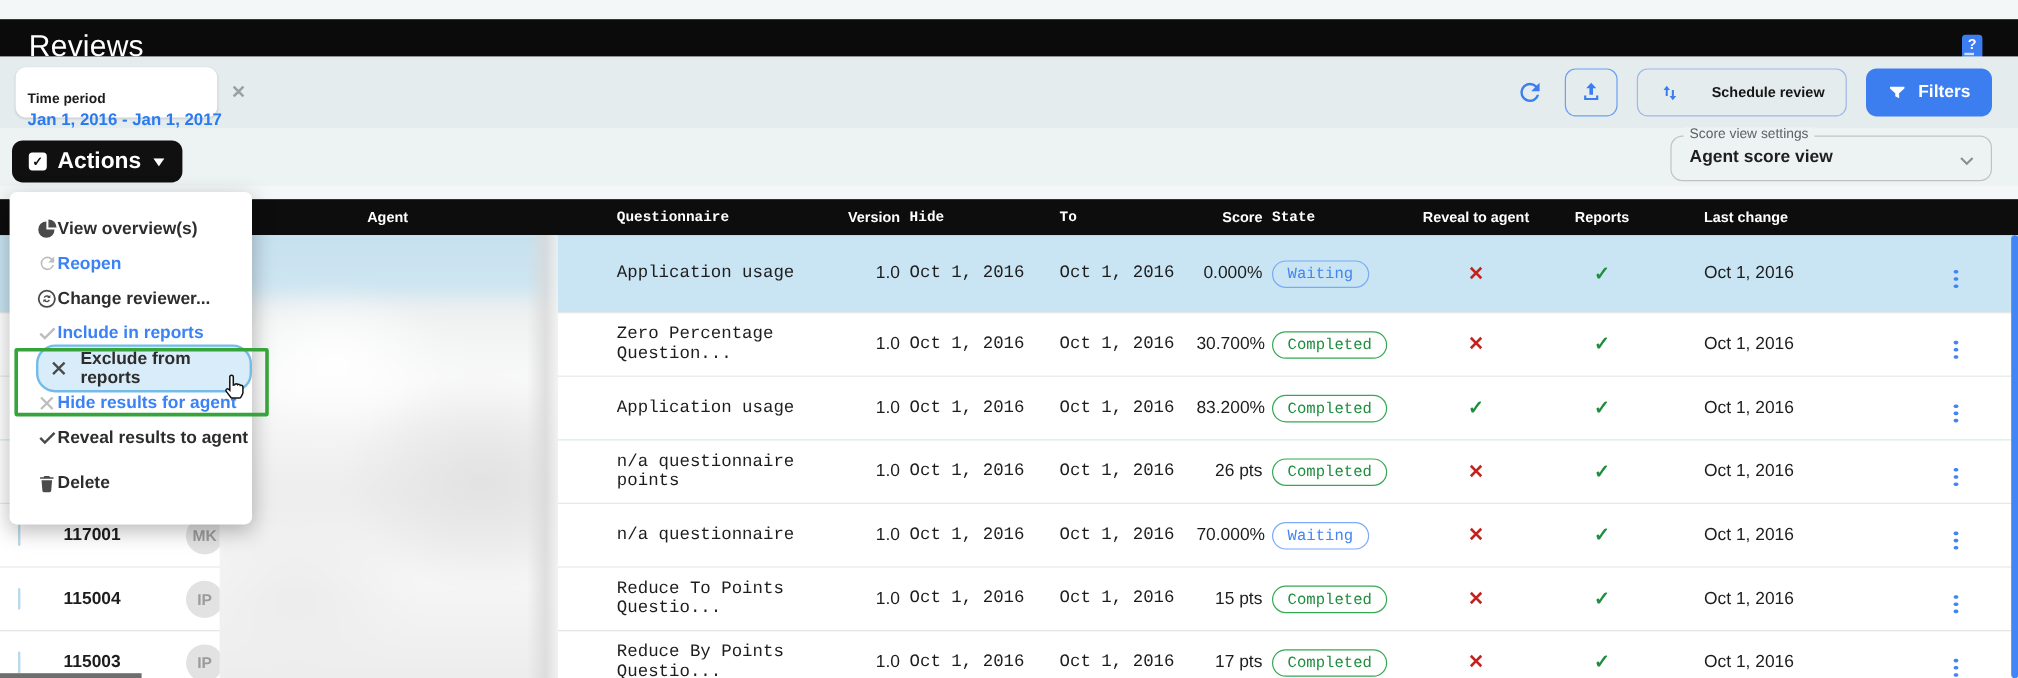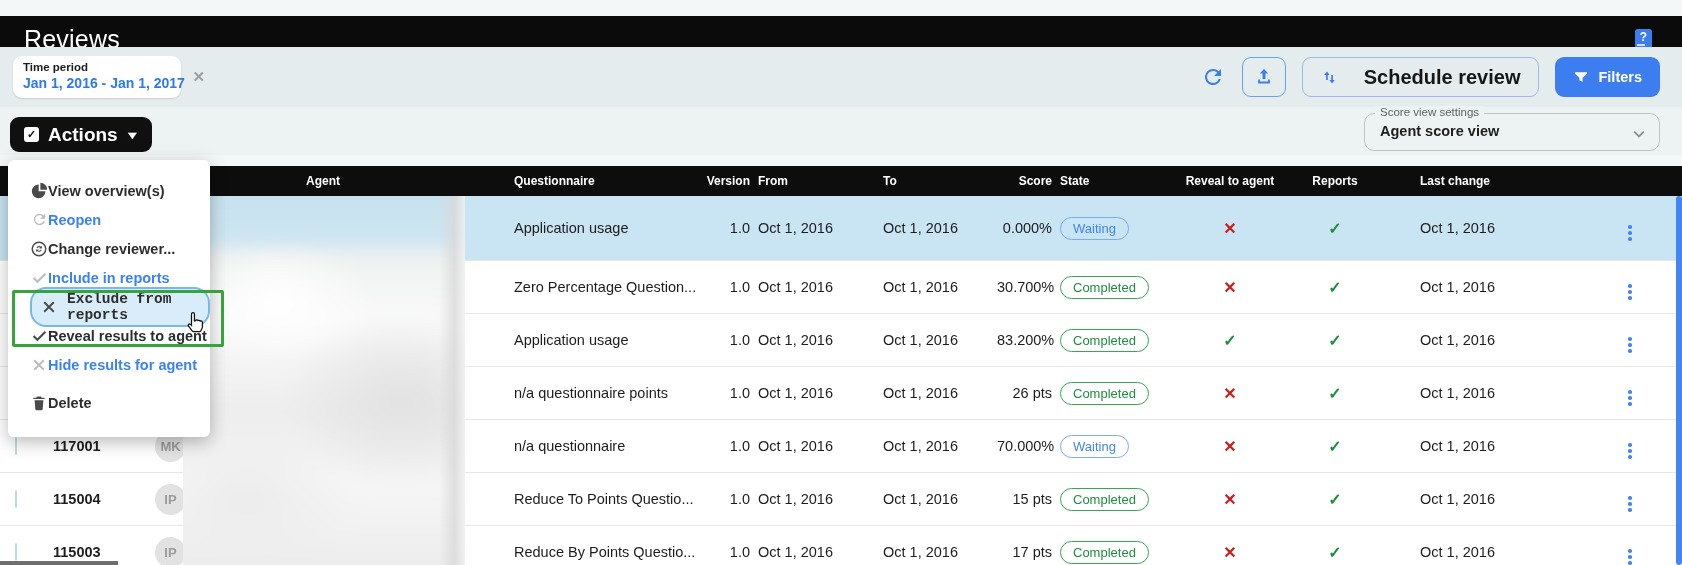--- a/index.html
+++ b/index.html
@@ -9,57 +9,57 @@
   
   .top-header{position:absolute;left:0;top:16px;width:100%;height:47px;background:#0b0b0b;color:#fff;}
   .top-header .title{position:absolute;left:24px;top:9px;font-size:25px;font-weight:400;letter-spacing:.2px;}
   .help-icon{position:absolute;right:30px;top:13px;width:17px;height:20px;background:#3c7ef0;border-radius:3px;color:#fff;
     font-size:12px;font-weight:bold;text-align:center;line-height:16px;}
   .help-icon::after{content:"";position:absolute;left:2px;bottom:3px;width:8px;height:2px;background:#cfe0ff;}
 
   
   .toolbar1{position:absolute;left:0;top:47px;width:100%;height:60px;background:#e4ecee;}
   .time-chip{position:absolute;left:13px;top:9px;width:168px;height:42px;background:#fff;border-radius:9px;
-    box-shadow:0 1px 2px rgba(0,0,0,.12);padding:4px 10px;box-sizing:border-box;}
+    box-shadow:0 1px 2px rgba(0,0,0,.12);padding:20px 10px;box-sizing:border-box;}
   .time-chip .chip-label{font-size:11.5px;font-weight:bold;color:#1c1c1c;line-height:14px;}
   .time-chip .chip-value{font-size:14px;font-weight:bold;color:#2b7af0;line-height:18px;white-space:nowrap;}
   .chip-close{position:absolute;right:-24px;top:12px;color:#9aa0a6;font-size:15px;font-weight:bold;cursor:default;}
   .filter-off-icon{position:absolute;left:203px;top:66px;width:22px;height:22px;}
   .tb1-right{position:absolute;right:22px;top:10px;height:40px;display:flex;align-items:center;gap:16px;}
   .icon-btn-plain{width:26px;height:26px;display:flex;align-items:center;justify-content:center;}
   .icon-btn-outline{width:44px;height:40px;border:1.5px solid #6b9ff5;border-radius:9px;display:flex;align-items:center;justify-content:center;box-sizing:border-box;}
   .btn-outline{height:40px;border:1.5px solid #9fb8e8;border-radius:9px;display:flex;align-items:center;gap:26px;
-    padding:0 18px;box-sizing:border-box;font-size:20px;font-weight:bold;color:#161616;background:transparent;}
+    padding:0 18px;box-sizing:border-box;font-size:12px;font-weight:bold;color:#161616;background:transparent;}
   .btn-filled{height:40px;border-radius:9px;background:#3c7ef0;color:#fff;display:flex;align-items:center;gap:9px;
     padding:0 18px;font-size:14.5px;font-weight:bold;}
 
   
   .toolbar2{position:absolute;left:0;top:107px;width:100%;height:48px;background:#edf2f3;}
   .actions-btn{position:absolute;left:10px;top:10px;height:35px;background:#101010;border-radius:9px;color:#fff;
     display:flex;align-items:center;gap:9px;padding:0 14px;}
   .actions-check{width:15px;height:15px;background:#fff;border-radius:3px;color:#111;font-size:11px;font-weight:bold;
     display:flex;align-items:center;justify-content:center;}
   .actions-label{font-size:19px;font-weight:bold;}
   .chev{font-size:11px;transform:scaleX(1.4);}
-  .score-select{position:absolute;right:22px;top:6px;width:296px;height:38px;border:1px solid #bfc4c3;border-radius:10px;
+  .score-select{position:absolute;right:22px;top:6px;width:268px;height:38px;border:1px solid #bfc4c3;border-radius:10px;
     background:transparent;box-sizing:border-box;}
   .score-select .float-label{position:absolute;left:10px;top:-8px;background:#edf2f3;padding:0 5px;font-size:11.5px;color:#5f6368;}
   .score-select .sel-value{position:absolute;left:15px;top:9px;font-size:14.5px;font-weight:bold;color:#1e1e1e;}
   .score-select .sel-chev{position:absolute;right:12px;top:12px;color:#8a8f8e;}
 
   
   .tablewrap{position:absolute;left:0;top:166px;width:100%;height:399px;background:#86efac;}
   .thead{display:grid;grid-template-columns:44px 96px 366px 198px 46px 125px 122px 55px 132px 92px 118px 150px 1fr;
     height:30px;background:#0d0d0d;color:#fff;font-size:12px;font-weight:bold;align-items:center;}
   .tr{display:grid;grid-template-columns:44px 96px 56px 310px 198px 46px 125px 122px 55px 132px 92px 118px 150px 1fr;
     height:52px;background:#fff;border-bottom:1px solid #e7e7e7;align-items:center;font-size:14.5px;color:#1d1d1d;}
   .tr.selected{height:64px;background:#c9e4f2;}
   .c-right{text-align:right;}
   .c-center{text-align:center;}
-  .c-pad{padding-left:8px;}
+  .c-pad{padding-left:8px;font-family:Liberation Mono, monospace;}
   .h-agent{text-align:center;}
   .h-last{padding-left:26px;}
   .cell-last{padding-left:26px;}
   .rowcheck{width:17px;height:17px;border:1.5px solid #bcd9ec;border-radius:4px;background:#fff;margin-left:15px;box-sizing:border-box;}
   .rowid{font-weight:bold;padding-left:9px;}
   .avatar{width:31px;height:31px;border-radius:50%;background:#e2e2e2;color:#9b9b9b;font-size:13px;font-weight:bold;
     display:flex;align-items:center;justify-content:center;margin-left:15px;}
   .pillstate{display:inline-block;padding:3px 12px;border-radius:14px;font-size:13px;border:1.5px solid;}
   .st-waiting{color:#4285f4;border-color:#7baaf7;}
   .st-completed{color:#1e8e3e;border-color:#34a853;}
@@ -83,21 +83,21 @@
   .hscroll{position:absolute;left:0;bottom:0;width:118px;height:4px;background:#6e6e6e;z-index:6;}
 
   
   .menu{position:absolute;left:8px;top:160px;width:202px;height:277px;background:#fff;border-radius:6px;
     box-shadow:0 5px 18px rgba(0,0,0,.28);z-index:20;padding-top:16px;box-sizing:border-box;}
   .menu-item{height:29px;display:flex;align-items:center;padding-left:22px;color:#2d2d2d;font-size:14.5px;font-weight:bold;}
   .menu-item .mi-icon{width:18px;height:18px;display:flex;align-items:center;justify-content:center;color:#4a4a4a;}
   .menu-item.disabled{color:#3b82f6;}
   .menu-item.disabled .mi-icon{color:#bdbdbd;}
   .menu-item.gap-before{margin-top:9px;}
-  .menu-item.highlighted{font-family:Liberation Mono, monospace;}
+  .menu-item.highlighted{}
   .hl-pill{display:flex;align-items:center;gap:10px;background:#d8edf9;border:2px solid #74bbe8;border-radius:16px;
     padding:2px 12px 2px 9px;}
 
   
   .green-box{position:absolute;left:12px;top:290px;width:212px;height:57px;border:3px solid #36a43a;border-radius:2px;z-index:30;box-sizing:border-box;}
   .cursor-hand{position:absolute;left:168px;top:17px;width:26px;height:26px;}
 
   svg{display:block;}
 </style>
 </head>
@@ -168,21 +168,21 @@
     </div>
   </div>
 
   <div class="tablewrap">
     <div class="thead" id="thead">
         <div class=""></div>
         <div class=""></div>
         <div class="h-agent">Agent</div>
         <div class="c-pad">Questionnaire</div>
         <div class="c-right">Version</div>
-        <div class="c-pad">From</div>
+        <div class="c-pad">Hide</div>
         <div class="c-pad">To</div>
         <div class="c-right">Score</div>
         <div class="c-pad">State</div>
         <div class="c-center">Reveal to agent</div>
         <div class="c-center">Reports</div>
         <div class="h-last">Last change</div>
         <div class=""></div>
       </div>
     <div id="tbody">
         <div class="tr selected">
@@ -377,35 +377,35 @@
       <div class="menu-item highlighted">
         <span class="hl-pill">
           <span class="mi-icon">
             <svg viewBox="0 0 20 20" width="16" height="16">
               <path d="M4 4l12 12M16 4L4 16" fill="none" stroke="currentColor" stroke-width="2.4"></path>
             </svg>
           </span>
           <span>Exclude from reports</span>
         </span>
       </div>
+      <div class="menu-item disabled">
+        <span class="mi-icon">
+          <svg viewBox="0 0 20 20" width="16" height="16">
+            <path d="M4 4l12 12M16 4L4 16" fill="none" stroke="currentColor" stroke-width="2.4"></path>
+          </svg>
+        </span>
+        <span>Hide results for agent</span>
+      </div>
       <div class="menu-item">
         <span class="mi-icon">
           <svg viewBox="0 0 20 20" width="17" height="17">
             <path d="M3 10.5l4.5 4.5L17 5.5" fill="none" stroke="currentColor" stroke-width="2.4"></path>
           </svg>
         </span>
         <span>Reveal results to agent</span>
-      </div>
-      <div class="menu-item disabled">
-        <span class="mi-icon">
-          <svg viewBox="0 0 20 20" width="16" height="16">
-            <path d="M4 4l12 12M16 4L4 16" fill="none" stroke="currentColor" stroke-width="2.4"></path>
-          </svg>
-        </span>
-        <span>Hide results for agent</span>
       </div>
       <div class="menu-item gap-before">
         <span class="mi-icon">
           <svg viewBox="0 0 20 20" width="16" height="16">
             <path fill="currentColor" d="M7.5 2h5l.8 1.5H17V5H3V3.5h3.7zM4.5 6.5h11l-.9 11a1.6 1.6 0 0 1-1.6 1.5H7a1.6 1.6 0 0 1-1.6-1.5z"></path>
           </svg>
         </span>
         <span>Delete</span>
       </div>
     </div>

